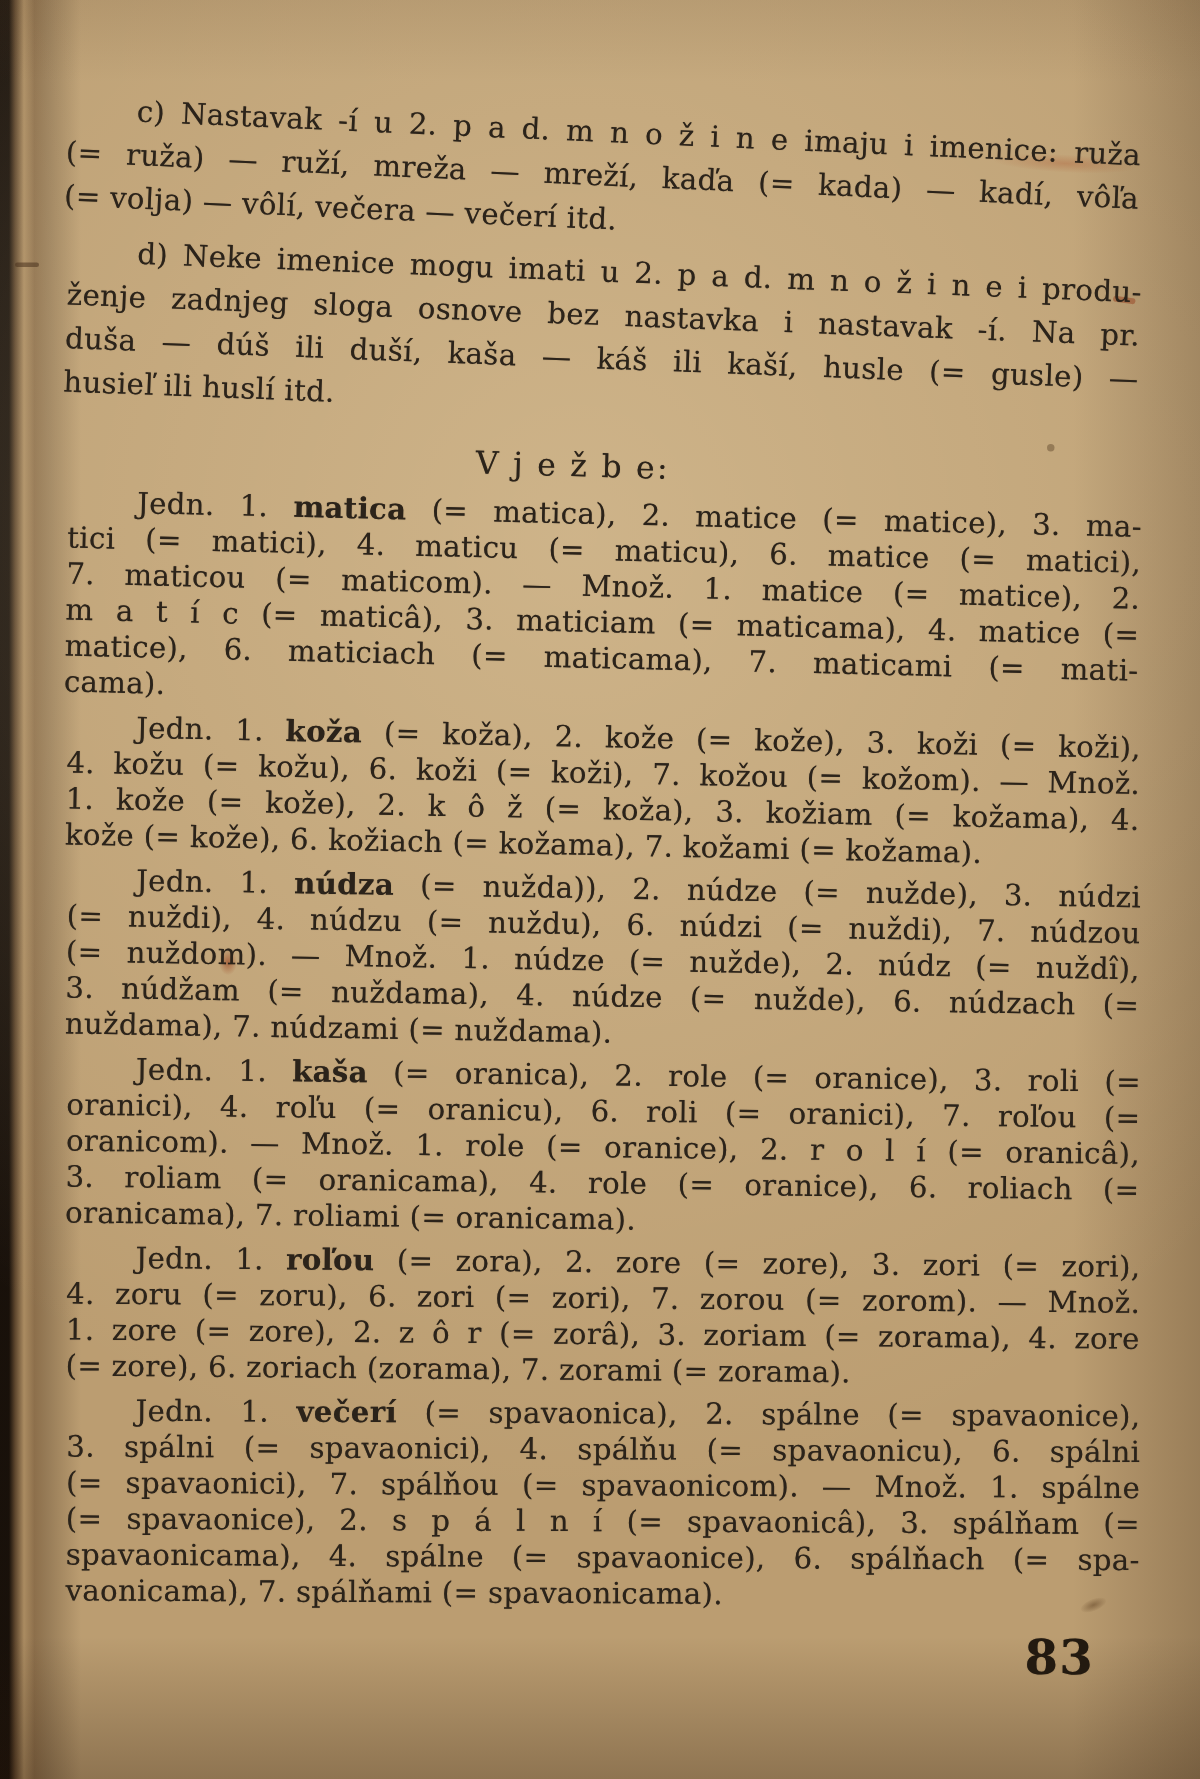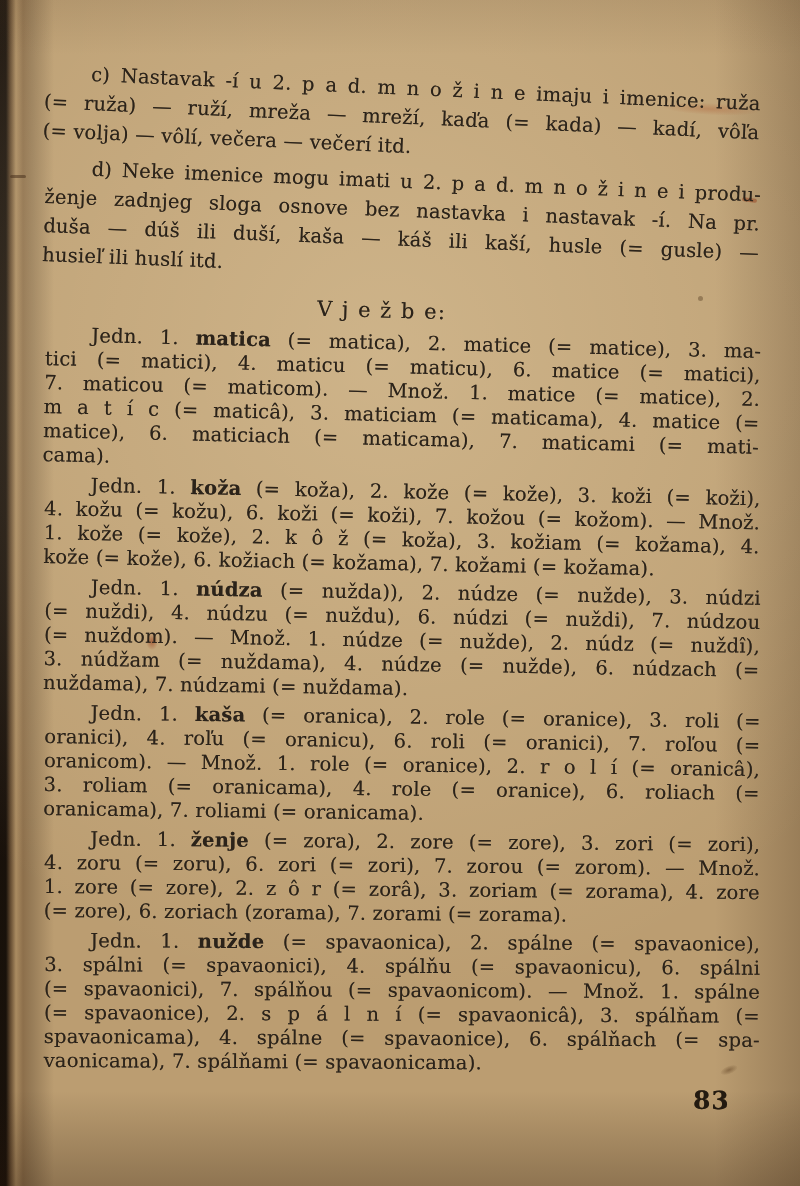--- a/index.html
+++ b/index.html
@@ -49,21 +49,21 @@
   .exercise{margin-bottom:6px;}
   .ex-0{--r:1.35deg;}
   .ex-1{--r:1.15deg;}
   .ex-2{--r:0.95deg;}
   .ex-3{--r:0.72deg;}
   .ex-4{--r:0.5deg;}
   .ex-5{--r:0.3deg;}
   .headword{font-weight:bold;}
   .pageno{
     position:absolute;right:70px;top:1086px;
-    font-size:25px;font-weight:bold;color:#231a10;
+    font-size:32px;font-weight:bold;color:#231a10;
     letter-spacing:1px;transform:rotate(0.4deg);
     text-shadow:0 0 0.5px rgba(35,26,16,0.6);
   }
   .stain{position:absolute;pointer-events:none;}
   .stain-1{left:146px;top:633px;width:12px;height:17px;border-radius:50%;
     background:radial-gradient(ellipse, rgba(152,60,26,0.60), rgba(152,60,26,0) 72%);}
   .stain-2{left:662px;top:103px;width:96px;height:12px;border-radius:50%;
     background:radial-gradient(ellipse, rgba(170,80,40,0.32), rgba(170,80,40,0) 72%);
     transform:rotate(3deg);}
   .stain-3{left:10px;top:175px;width:16px;height:3px;border-radius:2px;
@@ -136,28 +136,28 @@
 
       <div class="para exercise ex-3">
         <div class="line first"><span>Jedn. 1. </span><span class="headword">kaša</span><span> (= oranica), 2. role (= oranice), 3. roli (=</span></div>
         <div class="line">oranici), 4. roľu (= oranicu), 6. roli (= oranici), 7. roľou (=</div>
         <div class="line">oranicom). — Množ. 1. role (= oranice), 2. r o l í (= oranicâ),</div>
         <div class="line">3. roliam (= oranicama), 4. role (= oranice), 6. roliach (=</div>
         <div class="line last">oranicama), 7. roliami (= oranicama).</div>
       </div>
 
       <div class="para exercise ex-4">
-        <div class="line first"><span>Jedn. 1. </span><span class="headword">ženje</span><span> (= zora), 2. zore (= zore), 3. zori (= zori),</span></div>
+        <div class="line first"><span>Jedn. 1. </span><span class="headword">roľou</span><span> (= zora), 2. zore (= zore), 3. zori (= zori),</span></div>
         <div class="line">4. zoru (= zoru), 6. zori (= zori), 7. zorou (= zorom). — Množ.</div>
         <div class="line">1. zore (= zore), 2. z ô r (= zorâ), 3. zoriam (= zorama), 4. zore</div>
         <div class="line last">(= zore), 6. zoriach (zorama), 7. zorami (= zorama).</div>
       </div>
 
       <div class="para exercise ex-5">
-        <div class="line first"><span>Jedn. 1. </span><span class="headword">nužde</span><span> (= spavaonica), 2. spálne (= spavaonice),</span></div>
+        <div class="line first"><span>Jedn. 1. </span><span class="headword">večerí</span><span> (= spavaonica), 2. spálne (= spavaonice),</span></div>
         <div class="line">3. spálni (= spavaonici), 4. spálňu (= spavaonicu), 6. spálni</div>
         <div class="line">(= spavaonici), 7. spálňou (= spavaonicom). — Množ. 1. spálne</div>
         <div class="line">(= spavaonice), 2. s p á l n í (= spavaonicâ), 3. spálňam (=</div>
         <div class="line">spavaonicama), 4. spálne (= spavaonice), 6. spálňach (= spa-</div>
         <div class="line last">vaonicama), 7. spálňami (= spavaonicama).</div>
       </div>
 
     </div>
   </div>
 

